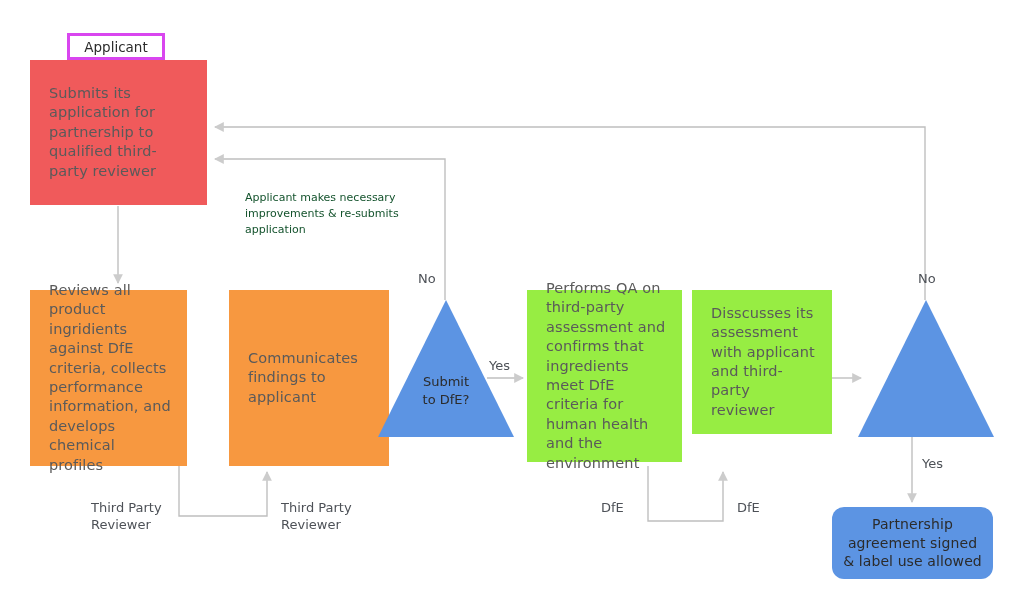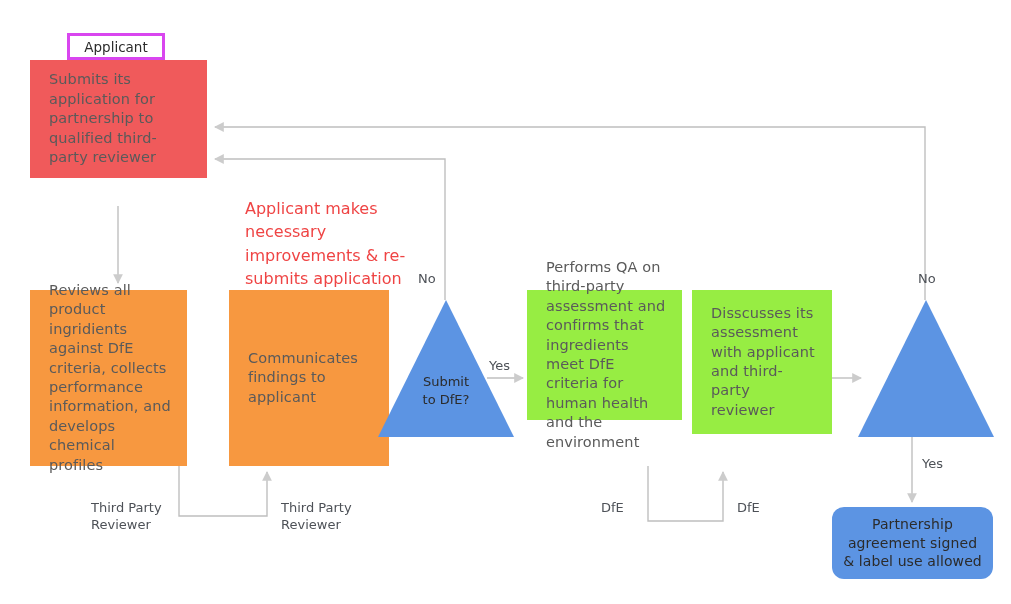--- a/index.html
+++ b/index.html
@@ -100,23 +100,23 @@
     border: 3px solid #d946ef;
     display: flex;
     align-items: center;
     justify-content: center;
     font-size: 13.5px;
     color: #2b2b2b;
   }
   
   .annotation {
     position: absolute;
-    font-size: 16px;
+    font-size: 11px;
     line-height: 1.45;
-    color: #ef4444;
+    color: #14532d;
     white-space: pre-line;
   }
   
   .edge-label {
     position: absolute;
     font-size: 13px;
     color: #4d5157;
     white-space: nowrap;
   }
 </style>
@@ -150,41 +150,41 @@
       <path d="M 925 300 L 925 127 L 215 127" marker-end="url(#arrow)"></path>
 
       <path d="M 912 437 L 912 502" marker-end="url(#arrow)"></path>
     </g>
   </svg>
 
   <div class="header-tab" style="left:67px; top:33px; width:98px; height:27px;">
     <span>Applicant</span>
   </div>
 
-  <div class="node rect-node red-node" style="left:30px; top:60px; width:177px; height:118px;">
+  <div class="node rect-node red-node" style="left:30px; top:60px; width:177px; height:145px;">
     <span class="node-text">Submits its application for partnership to qualified third-party reviewer</span>
   </div>
 
   <div class="node rect-node orange-node" style="left:30px; top:290px; width:157px; height:176px;justify-content:flex-end;">
     <span class="node-text">Reviews all product ingridients against DfE criteria, collects performance information, and develops chemical profiles</span>
   </div>
 
   <div class="node rect-node orange-node" style="left:229px; top:290px; width:160px; height:176px;">
     <span class="node-text">Communicates findings to applicant</span>
   </div>
 
   <div class="tri-node" style="left:378px; top:300px; width:136px; height:137px;">
     <svg class="tri-shape" viewBox="0 0 136 137" xmlns="http://www.w3.org/2000/svg" preserveAspectRatio="none">
       <polygon points="68,0 136,137 0,137" fill="#5c94e3"></polygon>
     </svg>
     <span class="tri-label" style="top:73px; white-space:pre-line;">Submit
 to DfE?</span>
   </div>
 
-  <div class="node rect-node green-node" style="left:527px; top:290px; width:155px; height:130px;justify-content:flex-end;">
+  <div class="node rect-node green-node" style="left:527px; top:290px; width:155px; height:172px;justify-content:flex-end;">
     <span class="node-text">Performs QA on third-party assessment and confirms that ingredients meet DfE criteria for human health and the environment</span>
   </div>
 
   <div class="node rect-node green-node" style="left:692px; top:290px; width:140px; height:144px;justify-content:center;">
     <span class="node-text">Disscusses its assessment with applicant and third-party reviewer</span>
   </div>
 
   <div class="tri-node" style="left:858px; top:300px; width:136px; height:137px;">
     <svg class="tri-shape" viewBox="0 0 136 137" xmlns="http://www.w3.org/2000/svg" preserveAspectRatio="none">
       <polygon points="68,0 136,137 0,137" fill="#5c94e3"></polygon>

